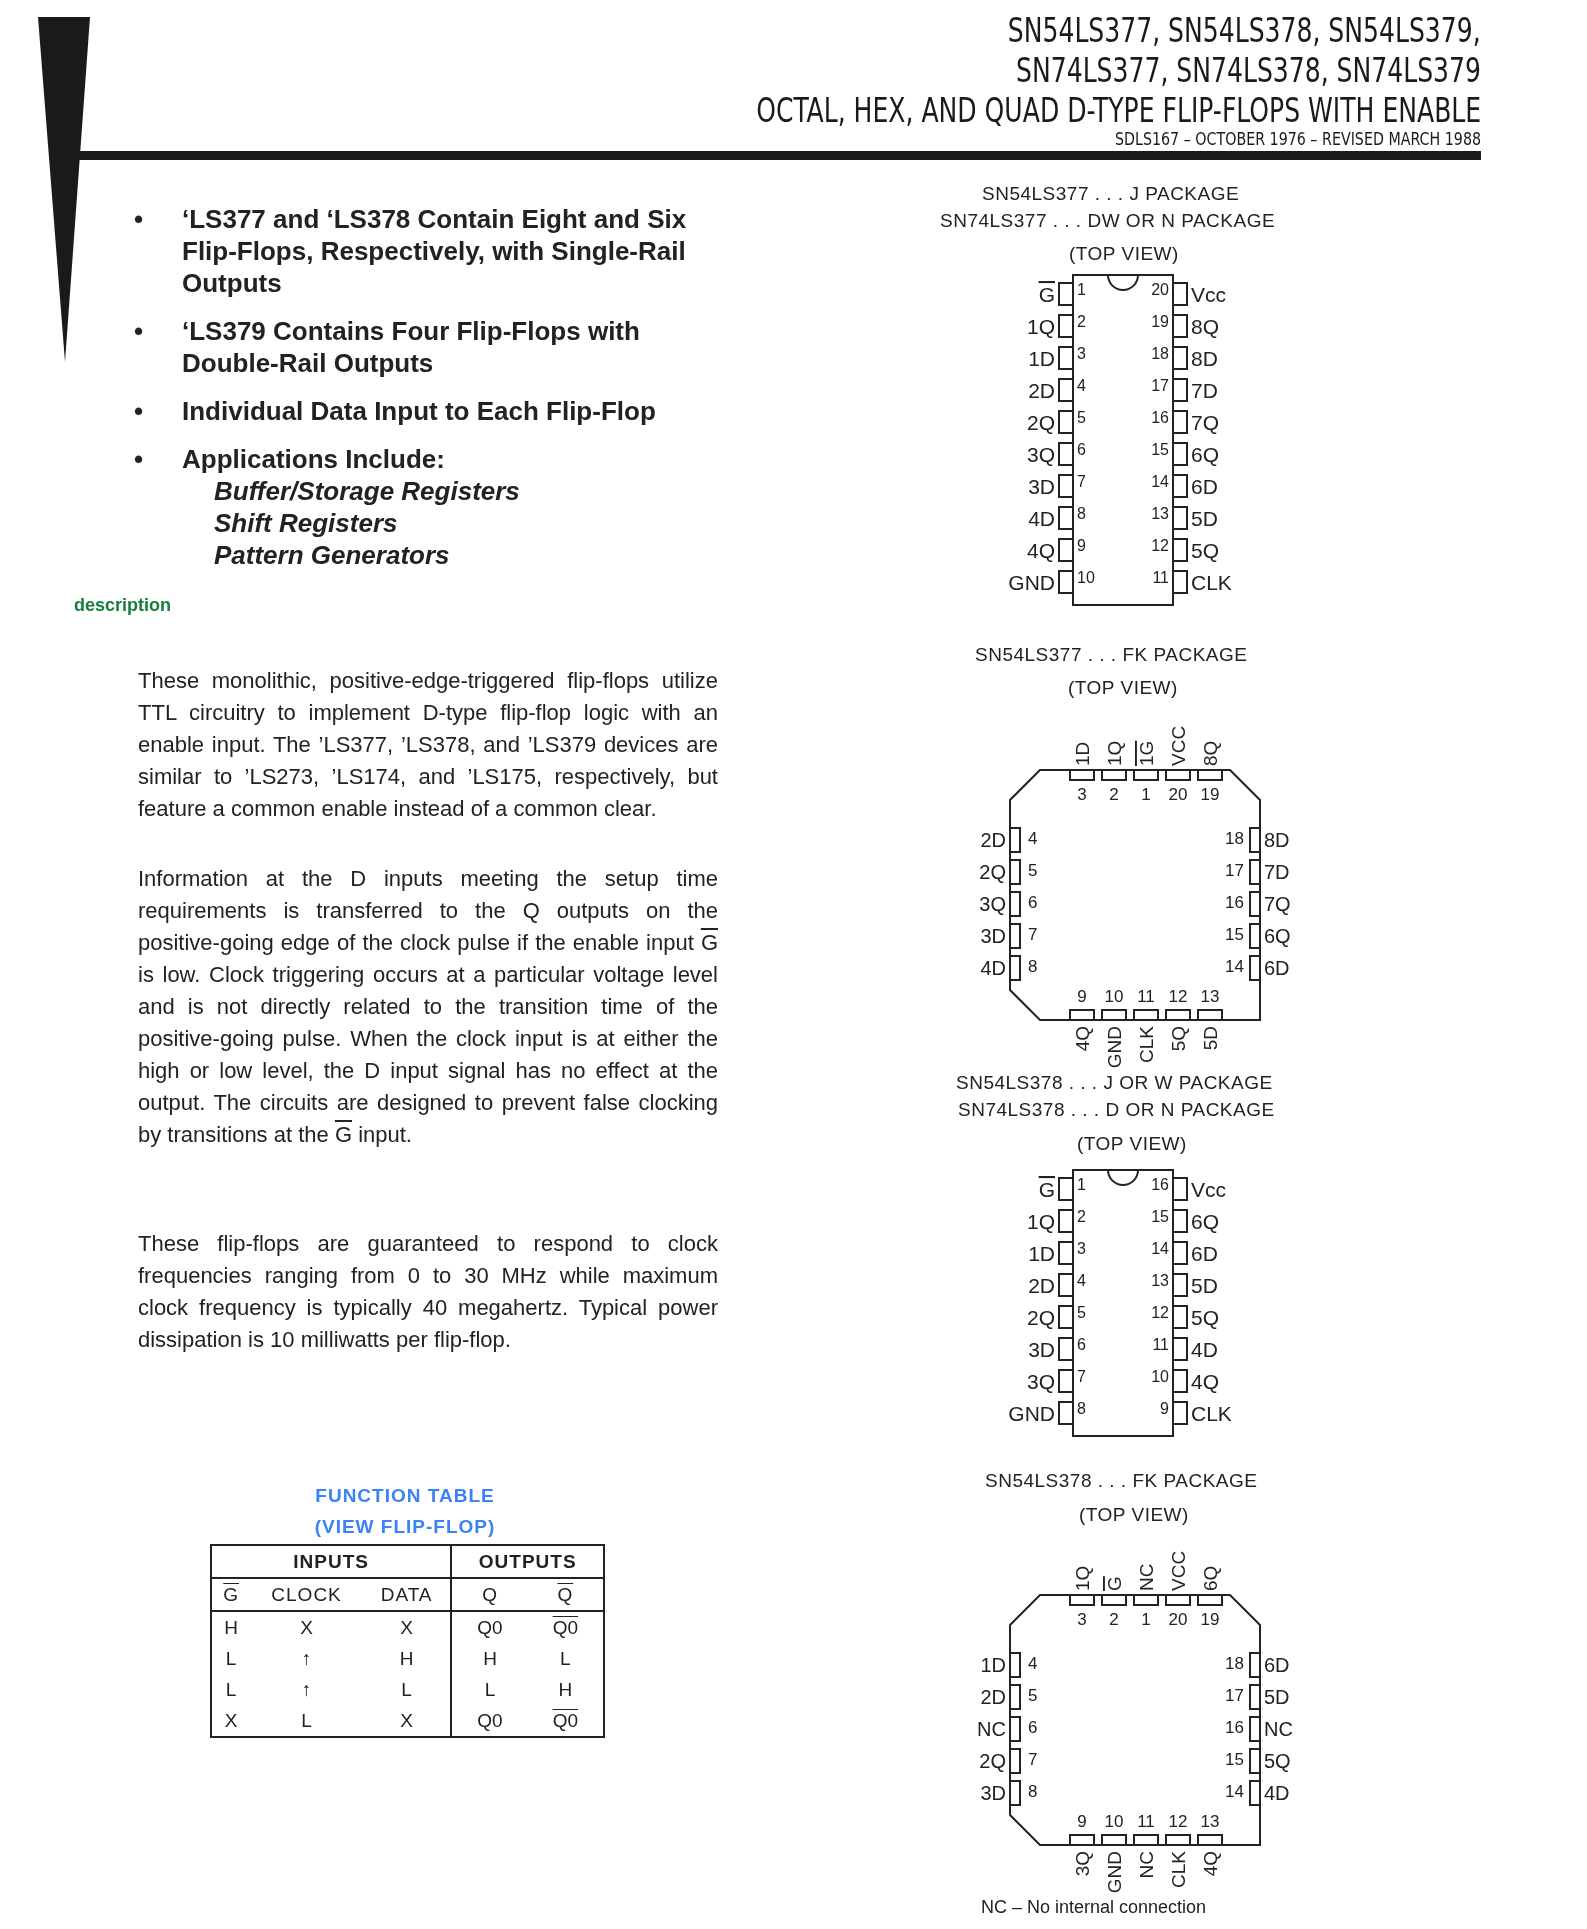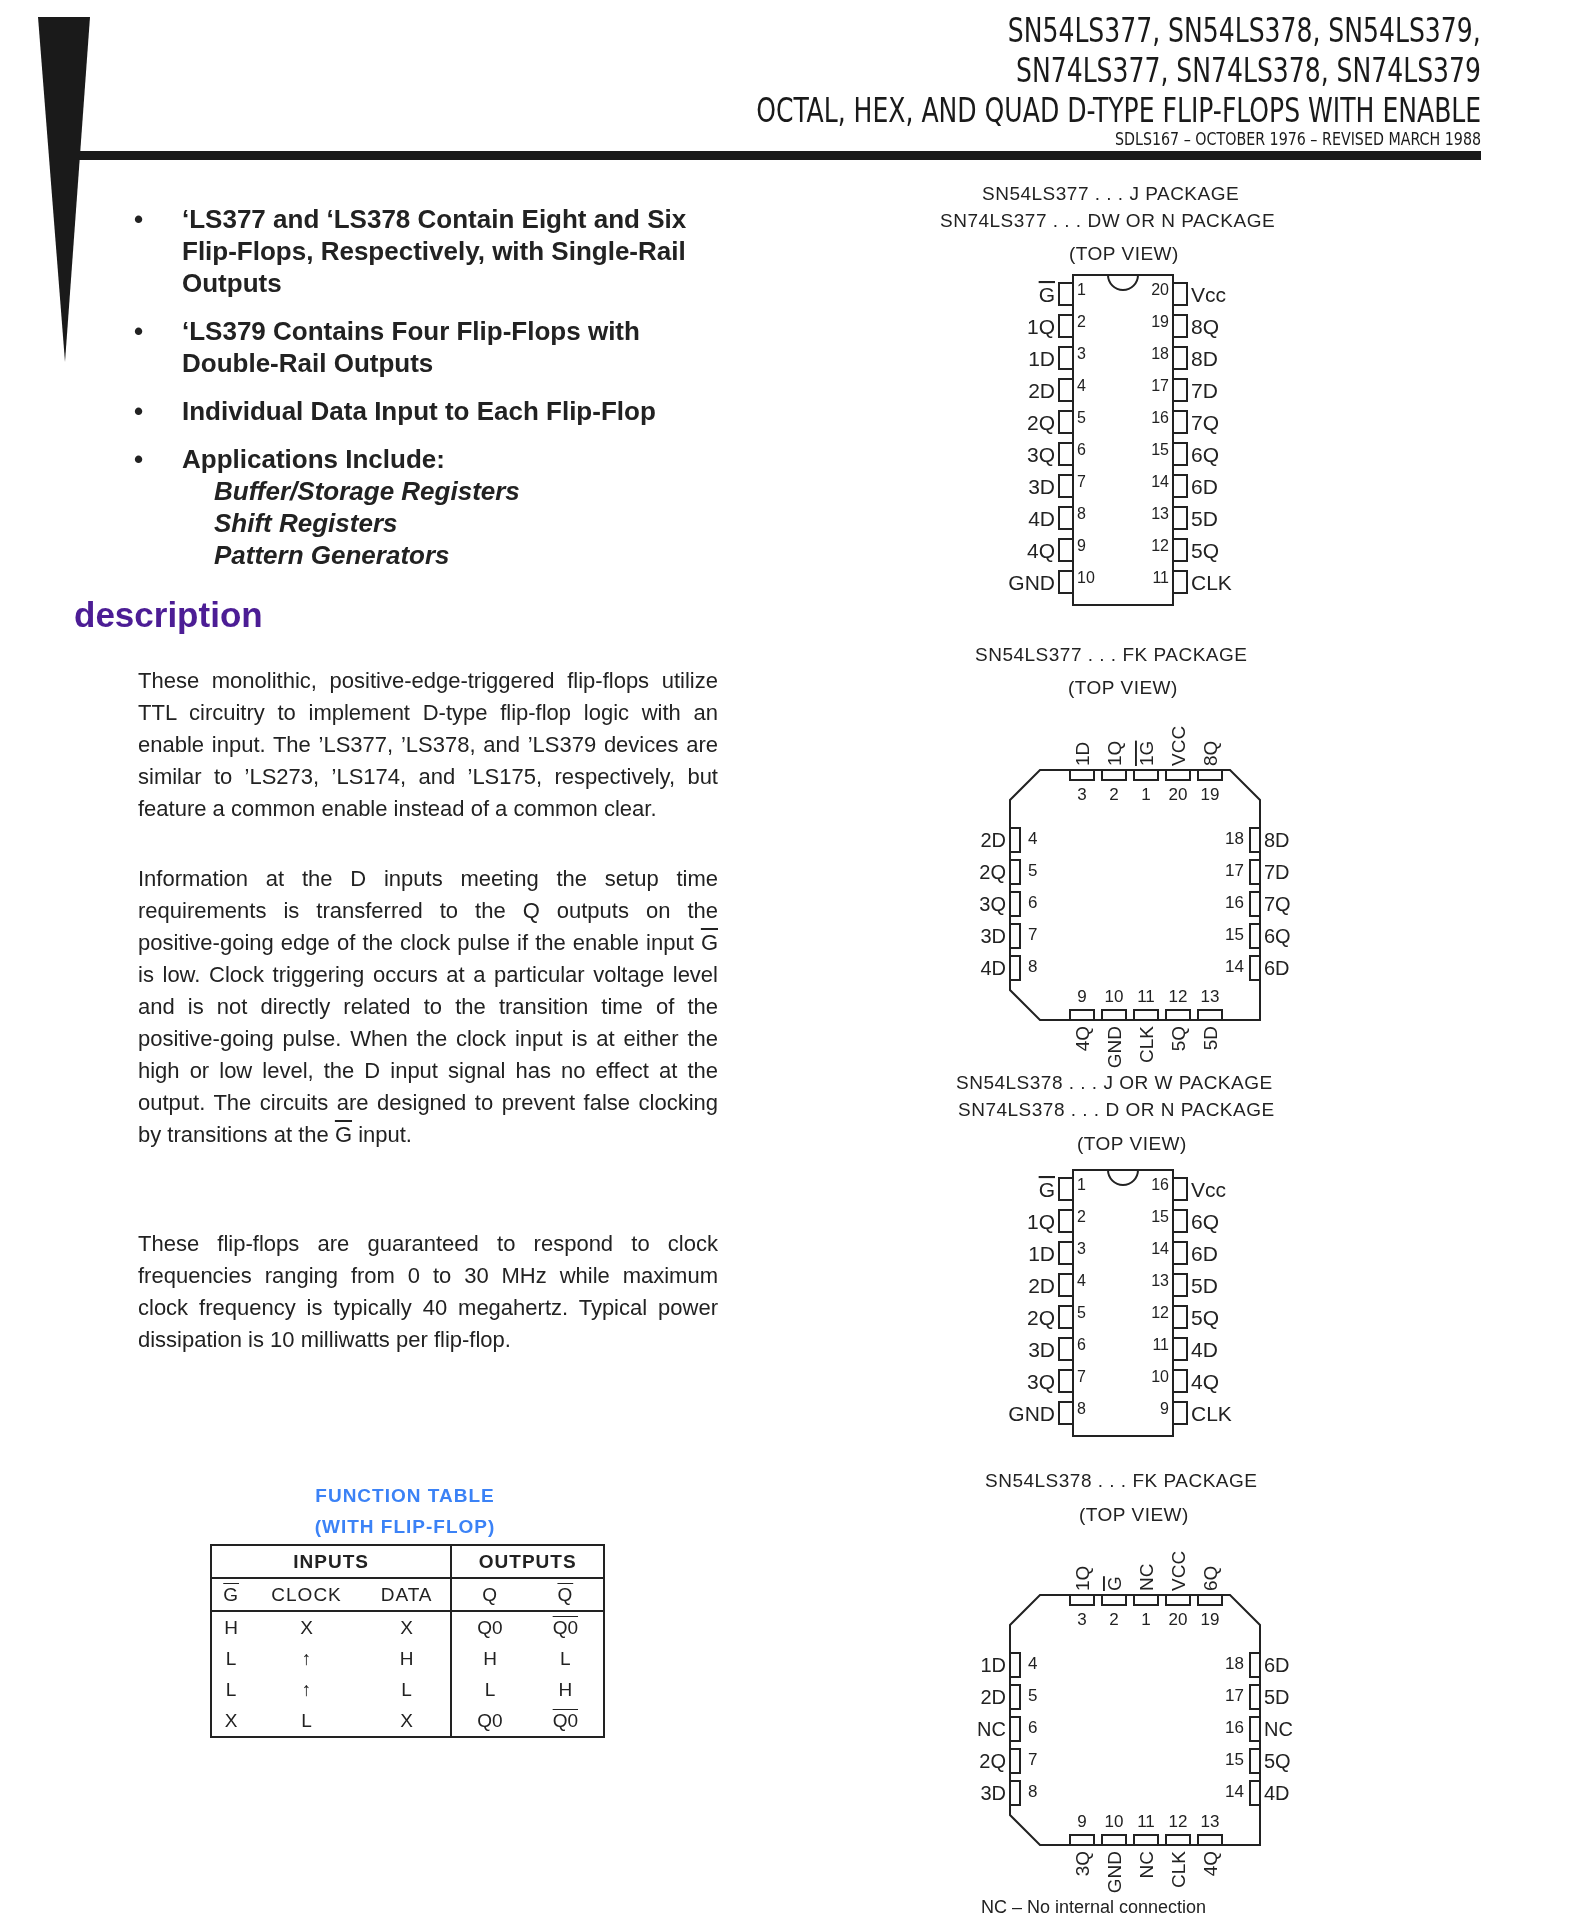--- a/index.html
+++ b/index.html
@@ -11,21 +11,21 @@
   .t1 { top:10px; font-size:34px; transform:scaleX(0.82); transform-origin:right; }
   .t2 { top:50px; font-size:34px; transform:scaleX(0.82); transform-origin:right; }
   .t3 { top:90px; font-size:34px; transform:scaleX(0.82); transform-origin:right; }
   .t4 { top:128px; font-size:18px; transform:scaleX(0.88); transform-origin:right; }
 
   .features { position:absolute; left:130px; top:203px; width:600px; }
   .feature { position:relative; padding-left:52px; font-size:26px; line-height:32px; font-weight:bold; color:#222; margin-bottom:16px; }
   .feature .bullet { position:absolute; left:4px; top:0; }
   .feature .sub { padding-left:32px;font-style:italic; }
 
-  .section-h { position:absolute; left:74px; top:595px; font-size:35px; font-weight:bold; color:#4c1d95; }
+  .section-h { position:absolute; left:74px; top:595px; font-size:18px; font-weight:bold; color:#15803d; }
 
   .para { position:absolute; left:138px; width:580px; font-size:22px; line-height:32px; text-align:justify; color:#222; }
   .para.p1 { top:665px; }
   .para.p2 { top:863px; }
   .para.p3 { top:1228px; }
   .ov { text-decoration:overline; }
 
   .ft-title { position:absolute; left:210px; width:390px; text-align:center; font-size:19px; font-weight:bold; letter-spacing:1px; color:#3b82f6; line-height:31px; }
   table.ft { position:absolute; left:210px; top:1544px; width:395px; border-collapse:collapse; font-size:19px; color:#222; }
   table.ft td, table.ft th { padding:2px 6px; height:27px; font-weight:normal; text-align:center; }
@@ -71,21 +71,21 @@
     <div class="sub">Pattern Generators</div>
   </div>
 </div>
 
 <div class="section-h">description</div>
 <div class="para p1">These monolithic, positive-edge-triggered flip-flops utilize TTL circuitry to implement D-type flip-flop logic with an enable input. The ’LS377, ’LS378, and ’LS379 devices are similar to ’LS273, ’LS174, and ’LS175, respectively, but feature a common enable instead of a common clear.</div>
 <div class="para p2"><span>Information at the D inputs meeting the setup time requirements is transferred to the Q outputs on the positive-going edge of the clock pulse if the enable input </span><span class="ov">G</span><span> is low. Clock triggering occurs at a particular voltage level and is not directly related to the transition time of the positive-going pulse. When the clock input is at either the high or low level, the D input signal has no effect at the output. The circuits are designed to prevent false clocking by transitions at the </span><span class="ov">G</span><span> input.</span></div>
 <div class="para p3">These flip-flops are guaranteed to respond to clock frequencies ranging from 0 to 30 MHz while maximum clock frequency is typically 40 megahertz. Typical power dissipation is 10 milliwatts per flip-flop.</div>
 
 <div class="ft-title" style="top:1480px;">FUNCTION TABLE</div>
-<div class="ft-title" style="top:1511px;">(WITH FLIP-FLOP)</div>
+<div class="ft-title" style="top:1511px;">(VIEW FLIP-FLOP)</div>
 <table class="ft frame">
   <tbody>
       <tr>
     <th class="grp" colspan="3">INPUTS</th>
     <th class="grp bl" colspan="2">OUTPUTS</th>
   </tr>
   <tr class="hdr">
     <td class="ov">G</td>
     <td>CLOCK</td>
     <td>DATA</td>

